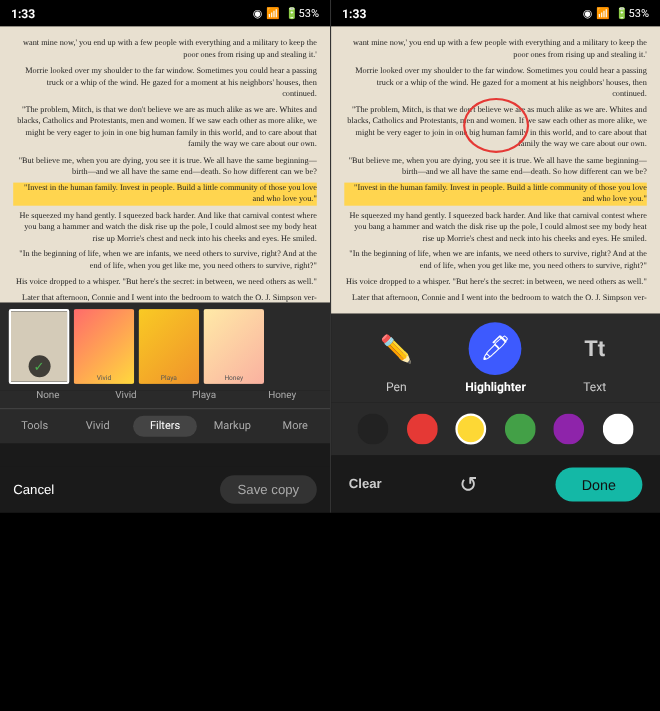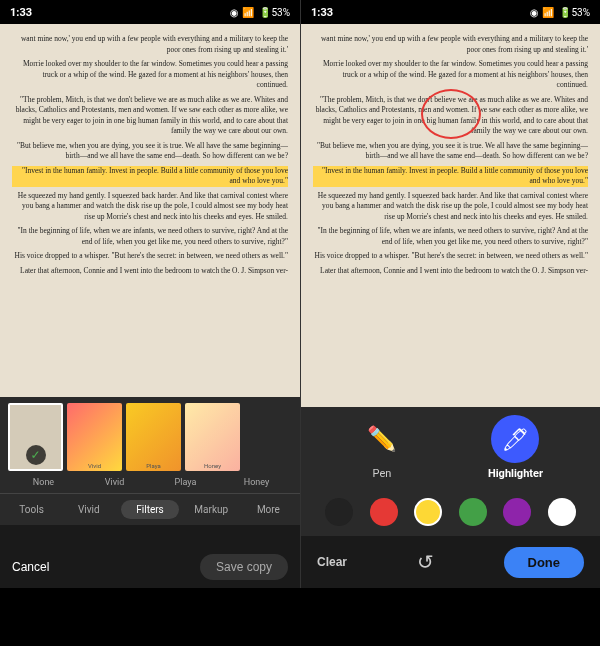--- a/index.html
+++ b/index.html
@@ -8,21 +8,21 @@
       height: 646px;
       display: flex;
       font-family: 'Roboto', Arial, sans-serif;
       overflow: hidden;
       background: #000;
     }
 
     
     .panel {
       width: 300px;
-      height: 588px;
+      height: 466px;
       display: flex;
       flex-direction: column;
       background: #1a1a1a;
       position: relative;
     }
 
     
     .status-bar {
       display: flex;
       justify-content: space-between;
@@ -280,27 +280,27 @@
       background: none;
       border: none;
       cursor: pointer;
       color: #ccc;
       font-size: 20px;
       display: flex;
       align-items: center;
       justify-content: center;
     }
     .done-btn {
-      background: #3b82f6;
+      background: #14b8a6;
       color: #111;
       border: none;
       border-radius: 20px;
       padding: 8px 24px;
       font-size: 13px;
-      font-weight: bold;
+      font-weight: normal;
       cursor: pointer;
     }
   </style>
 </head>
 <body>
 
 <div class="panel">
 
   <div class="status-bar">
     <span class="status-time">1:33</span>
@@ -407,20 +407,24 @@
 
   <div class="tool-row">
     <div class="tool-btn">
       <div class="tool-icon-circle tool-icon-inactive" style="color:#ccc; font-size:24px;">✏️</div>
       <span class="tool-name">Pen</span>
     </div>
     <div class="tool-btn">
       <div class="tool-icon-circle tool-icon-active" style="color:#fff; font-size:22px;">🖊</div>
       <span class="tool-name tool-name-active">Highlighter</span>
     </div>
+    <div class="tool-btn">
+      <div class="tool-icon-circle tool-icon-inactive" style="color:#ccc; font-size:20px; font-weight:bold;">Tt</div>
+      <span class="tool-name">Text</span>
+    </div>
   </div>
 
   <div class="color-row">
     <div class="color-dot" style="background:#222;"></div>
     <div class="color-dot" style="background:#e53935;"></div>
     <div class="color-dot selected" style="background:#fdd835;"></div>
     <div class="color-dot" style="background:#43a047;"></div>
     <div class="color-dot" style="background:#8e24aa;"></div>
     <div class="color-dot" style="background:#fff;"></div>
   </div>

